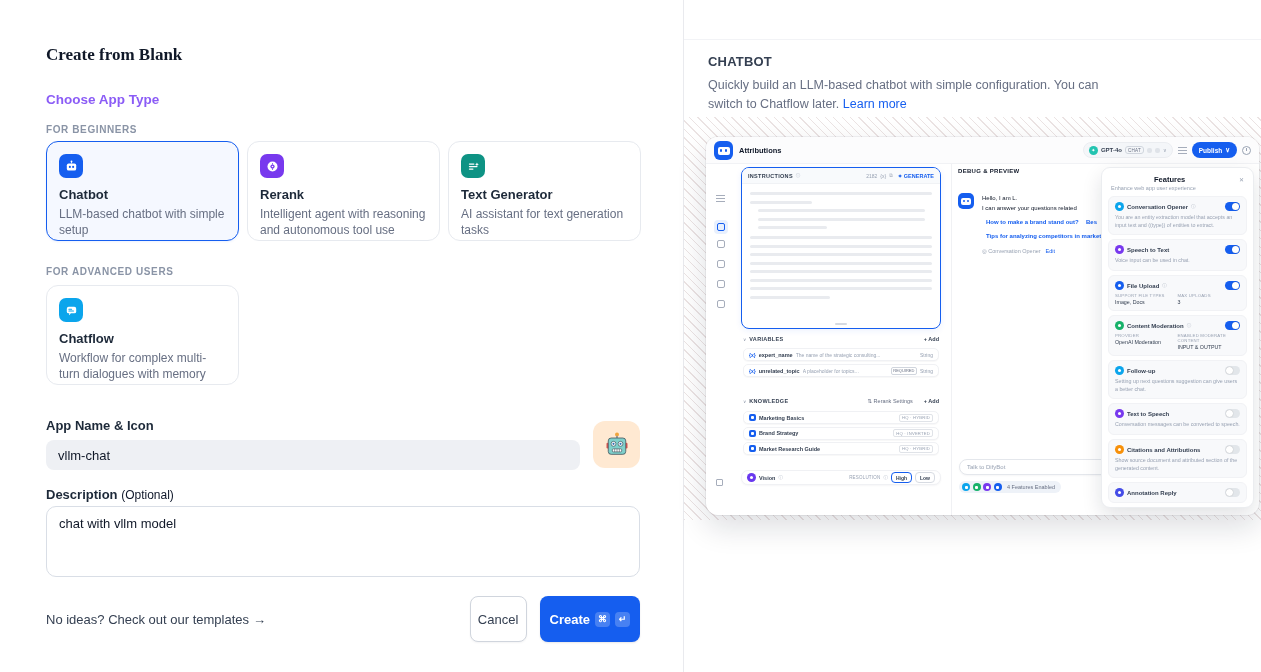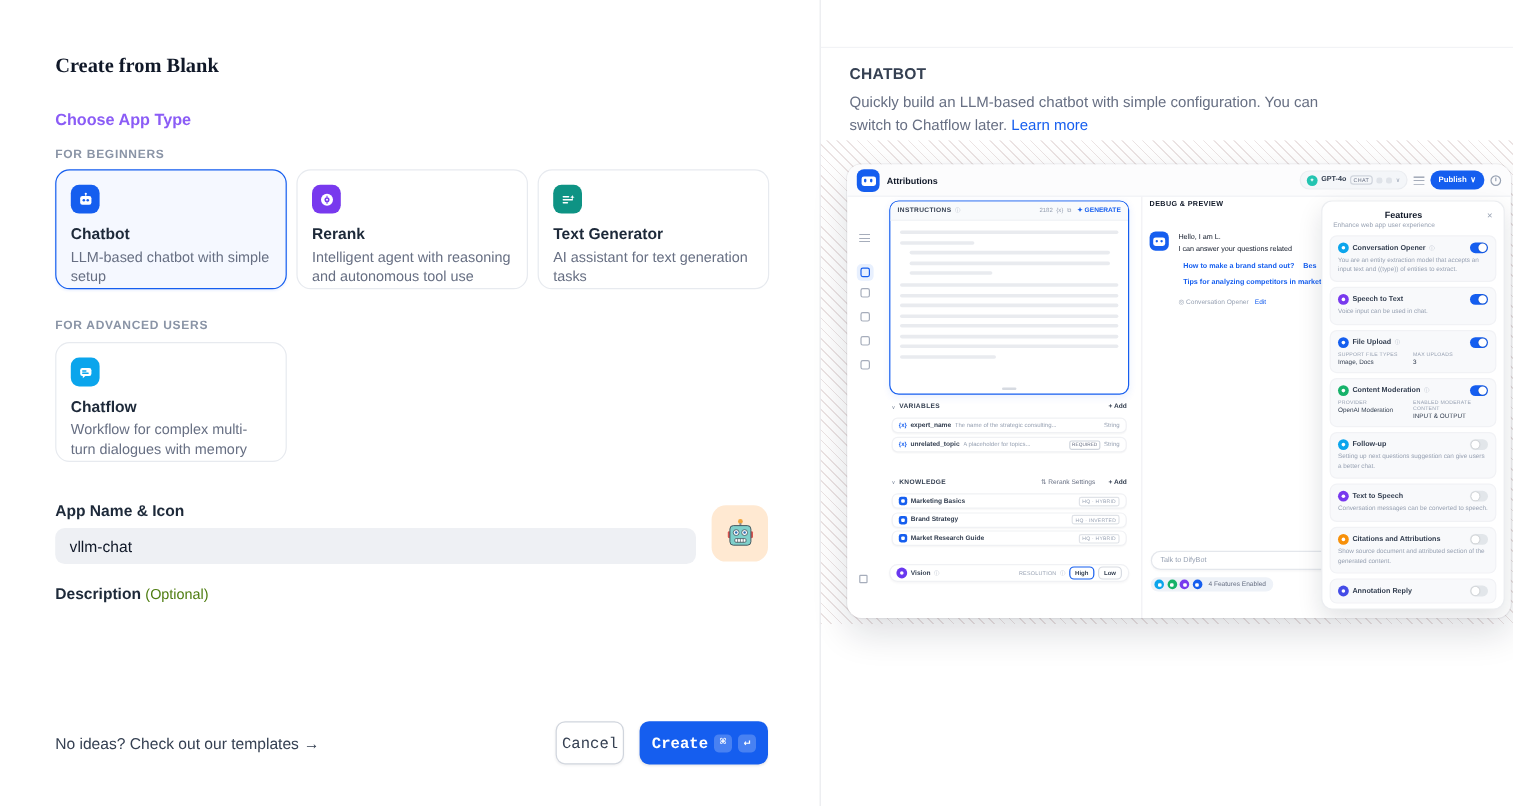--- a/index.html
+++ b/index.html
@@ -23,41 +23,41 @@
     box-shadow:0 1px 2px rgba(21,94,239,.08); }
   .type-ico { width:24px; height:24px; border-radius:7px; display:flex; align-items:center;
     justify-content:center; margin-bottom:9px; }
   .type-ico svg { width:15px; height:15px; display:block; }
   .card-name { font-size:13px; font-weight:700; color:#1d2939; margin-bottom:4px; }
   .card-desc { font-size:12px; color:#676f83; line-height:1.35; }
 
   .field-label { position:absolute; left:46px; font-size:13px; font-weight:700; color:#1d2939; }
   .fl-appname { top:418px; }
   .fl-desc { top:487px; }
-  .optional { font-weight:400; color:#4d7c0f; font-size:12px; }
+  .optional { font-weight:400; color:#0f172a; font-size:12px; }
 
   .name-input { position:absolute; left:46px; top:440px; width:534px; height:30px;
     background:#eef0f4; border:none; border-radius:8px; padding:0 12px; font-size:13px;
     color:#101828; font-family:inherit; outline:none; }
   .icon-picker { position:absolute; left:593px; top:421px; width:47px; height:47px;
     border-radius:12px; background:#ffe9d2; display:flex; align-items:center; justify-content:center;
     cursor:pointer; }
   .icon-picker svg { width:28px; height:28px; }
 
   .desc-area { position:absolute; left:46px; top:506px; width:594px; height:71px;
     border:1px solid #d9dee6; border-radius:10px; background:#fff; padding:8px 12px;
     font-size:13px; color:#101828; font-family:inherit; resize:none; outline:none; line-height:1.4; }
 
   .m-footer { position:absolute; left:46px; top:604px; width:594px; height:30px;
     display:flex; align-items:center; }
   .tpl-link { font-size:13px; color:#354052; cursor:pointer; }
   .tpl-arrow { margin-left:4px; }
   .btns { margin-left:auto; display:flex; gap:13px; }
-  .btn { height:36px; border-radius:8px; font-size:13px; display:flex; align-items:center;
-    justify-content:center; cursor:pointer; font-family:Liberation Mono, monospace; }
+  .btn { height:46px; border-radius:8px; font-size:13px; display:flex; align-items:center;
+    justify-content:center; cursor:pointer; font-family:Liberation Sans, sans-serif; }
   .btn-cancel { width:57px; background:#fff; border:1px solid #d0d5dd; color:#354052; font-weight:500;
     box-shadow:0 1px 2px rgba(16,24,40,.05); }
   .btn-create { padding:0 10px; background:#155eef; border:none; color:#fff; font-weight:600; gap:5px;
     box-shadow:0 1px 2px rgba(16,24,40,.1); }
   .kbd { width:15px; height:15px; border-radius:4px; background:rgba(255,255,255,.22);
     font-size:9px; display:flex; align-items:center; justify-content:center; color:#fff; }
 
   
   .right { position:absolute; left:683px; top:0; width:578px; height:672px;
     border-left:1px solid #e9eaee; background:#fff; }
@@ -289,20 +289,21 @@
       <circle cx="15" cy="11" r="0.9" fill="#2f6db5"></circle>
       <rect x="8" y="15.3" width="8" height="2.6" rx="0.8" fill="#fff" stroke="#45565e" stroke-width="0.6"></rect>
       <path d="M10 15.3v2.6M12 15.3v2.6M14 15.3v2.6" stroke="#45565e" stroke-width="0.5"></path>
     </svg>
   </div>
 
   <div class="field-label fl-desc">
     <span>Description</span>
     <span class="optional">(Optional)</span>
   </div>
+  <textarea class="desc-area" style="">chat with vllm model</textarea>
 
   <div class="m-footer">
     <span class="tpl-link">
       <span>No ideas? Check out our templates</span><span class="tpl-arrow">→</span>
     </span>
     <div class="btns">
       <button class="btn btn-cancel">Cancel</button>
       <button class="btn btn-create">
         <span>Create</span>
         <span class="kbd">⌘</span>

